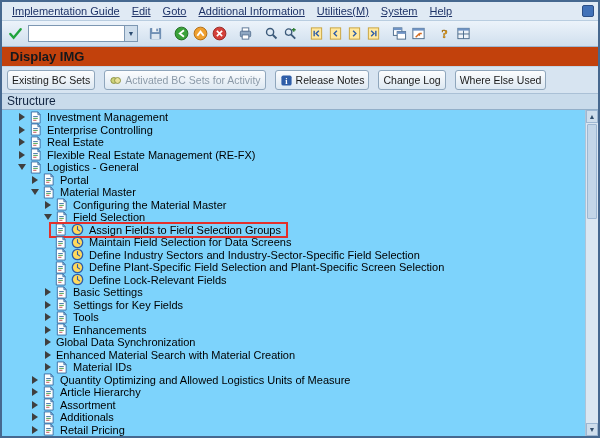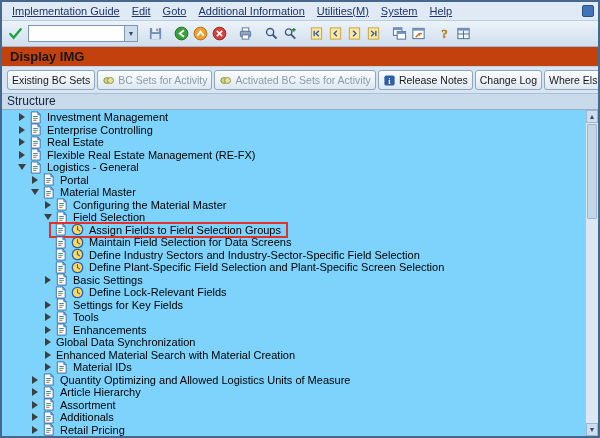--- a/index.html
+++ b/index.html
@@ -25,21 +25,21 @@
   .cmd-input { width:96px; height:17px; border:1px solid #7d97b2; border-right:none; background:#fff;
                font-size:11px; padding:0 3px; font-family:inherit; }
   .cmd-drop { width:14px; height:17px; background:#cfdeec; border:1px solid #7d97b2;
               display:inline-flex; align-items:center; justify-content:center; font-size:7px; color:#2a4a6e; }
 
   
   .titlebar { height:20px; display:flex; align-items:center; padding:0 8px; font-size:13px;
               font-weight:bold; color:#14181c; border-bottom:1px solid #c2d4e4; background:#c2410c; }
 
   
-  .apptoolbar { height:27px; display:flex; align-items:center; gap:2px; padding:0 5px;
+  .apptoolbar { height:27px; display:flex; align-items:center; gap:9px; padding:0 5px;
                 border-bottom:1px solid #aac0d6; background:#d7e4f1; }
   .app-btn { display:inline-flex; align-items:center; gap:3px; height:20px; padding:0 4px;
              background:linear-gradient(#fcfdfe,#dde8f2); border:1px solid #8fa6bc; border-radius:3px;
              font-size:10.5px; color:#1a1a1a; font-family:inherit; white-space:nowrap; cursor:default; }
   .app-btn.disabled { color:#8b9aa8; }
   .btn-icon { width:13px; height:13px; display:inline-flex; }
   .btn-icon svg { width:13px; height:13px; }
 
   
   .structure-band { height:16px; background:#c9dbeb; border-bottom:1px solid #93afc9;
@@ -210,29 +210,20 @@
       <button class="app-btn">
         <span>Existing BC Sets</span>
       </button>
       <button class="app-btn disabled">
         <span class="btn-icon">
           <svg viewBox="0 0 14 14">
             <circle cx="5.2" cy="7" r="3.2" fill="#cdd37a" stroke="#8a9040"></circle>
             <circle cx="9.2" cy="7" r="3.2" fill="#e8e29a" stroke="#8a9040"></circle>
           </svg>
         </span>
-        <span>BC Sets for Activity</span>
-      </button>
-      <button class="app-btn disabled">
-        <span class="btn-icon">
-          <svg viewBox="0 0 14 14">
-            <circle cx="5.2" cy="7" r="3.2" fill="#cdd37a" stroke="#8a9040"></circle>
-            <circle cx="9.2" cy="7" r="3.2" fill="#e8e29a" stroke="#8a9040"></circle>
-          </svg>
-        </span>
         <span>Activated BC Sets for Activity</span>
       </button>
       <button class="app-btn">
         <span class="btn-icon">
           <svg viewBox="0 0 14 14">
             <rect x="1.5" y="1.5" width="11" height="11" rx="2" fill="#2f5ea8"></rect>
             <text x="7" y="10.5" text-anchor="middle" font-size="9" font-weight="bold" fill="#fff" font-family="Liberation Serif, serif">i</text>
           </svg>
         </span>
         <span>Release Notes</span>
@@ -477,55 +468,55 @@
             </span>
             <span class="node-icon">
               <svg viewBox="0 0 14 14">
                 <circle cx="7" cy="7" r="5.6" fill="#ffd95c" stroke="#2f5ea8" stroke-width="1.4"></circle>
                 <path d="M7 3.8V7l2.3 1.5" stroke="#2f5ea8" stroke-width="1.2" fill="none" stroke-linecap="round"></path>
               </svg>
             </span>
             <span class="tree-label">Define Plant-Specific Field Selection and Plant-Specific Screen Selection</span>
           </span>
         </div>
-        <div class="tree-row" style="padding-left: 36px;">
-          <span class="row-content">
-            <span class="arrow">
-              <span class="tri-r"></span>
-            </span>
-            <span class="node-icon">
-              <svg viewBox="0 0 14 14">
-                <path d="M2.5 1h7l2.5 3v9h-9.5z" fill="#fdfefe" stroke="#3a6ea5" stroke-width="1"></path>
-                <path d="M9.5 1l2.5 3h-2.5z" fill="#9dbfde" stroke="#3a6ea5" stroke-width="0.8"></path>
-                <path d="M4.5 6h5" stroke="#3a6ea5" stroke-width="1"></path>
-                <path d="M4.5 8h5" stroke="#4ea34e" stroke-width="1"></path>
-                <path d="M4.5 10h3.5" stroke="#c94747" stroke-width="1"></path>
-              </svg>
-            </span>
-            <span class="tree-label">Basic Settings</span>
-          </span>
-        </div>
         <div class="tree-row" style="padding-left: 49px;">
           <span class="row-content">
             <span class="node-icon">
               <svg viewBox="0 0 14 14">
                 <path d="M2.5 1h7l2.5 3v9h-9.5z" fill="#fdfefe" stroke="#3a6ea5" stroke-width="1"></path>
                 <path d="M9.5 1l2.5 3h-2.5z" fill="#9dbfde" stroke="#3a6ea5" stroke-width="0.8"></path>
                 <path d="M4.5 6h5" stroke="#3a6ea5" stroke-width="1"></path>
                 <path d="M4.5 8h5" stroke="#4ea34e" stroke-width="1"></path>
                 <path d="M4.5 10h3.5" stroke="#c94747" stroke-width="1"></path>
               </svg>
             </span>
             <span class="node-icon">
               <svg viewBox="0 0 14 14">
                 <circle cx="7" cy="7" r="5.6" fill="#ffd95c" stroke="#2f5ea8" stroke-width="1.4"></circle>
                 <path d="M7 3.8V7l2.3 1.5" stroke="#2f5ea8" stroke-width="1.2" fill="none" stroke-linecap="round"></path>
               </svg>
             </span>
             <span class="tree-label">Define Lock-Relevant Fields</span>
+          </span>
+        </div>
+        <div class="tree-row" style="padding-left: 36px;">
+          <span class="row-content">
+            <span class="arrow">
+              <span class="tri-r"></span>
+            </span>
+            <span class="node-icon">
+              <svg viewBox="0 0 14 14">
+                <path d="M2.5 1h7l2.5 3v9h-9.5z" fill="#fdfefe" stroke="#3a6ea5" stroke-width="1"></path>
+                <path d="M9.5 1l2.5 3h-2.5z" fill="#9dbfde" stroke="#3a6ea5" stroke-width="0.8"></path>
+                <path d="M4.5 6h5" stroke="#3a6ea5" stroke-width="1"></path>
+                <path d="M4.5 8h5" stroke="#4ea34e" stroke-width="1"></path>
+                <path d="M4.5 10h3.5" stroke="#c94747" stroke-width="1"></path>
+              </svg>
+            </span>
+            <span class="tree-label">Basic Settings</span>
           </span>
         </div>
         <div class="tree-row" style="padding-left: 36px;">
           <span class="row-content">
             <span class="arrow">
               <span class="tri-r"></span>
             </span>
             <span class="node-icon">
               <svg viewBox="0 0 14 14">
                 <path d="M2.5 1h7l2.5 3v9h-9.5z" fill="#fdfefe" stroke="#3a6ea5" stroke-width="1"></path>

